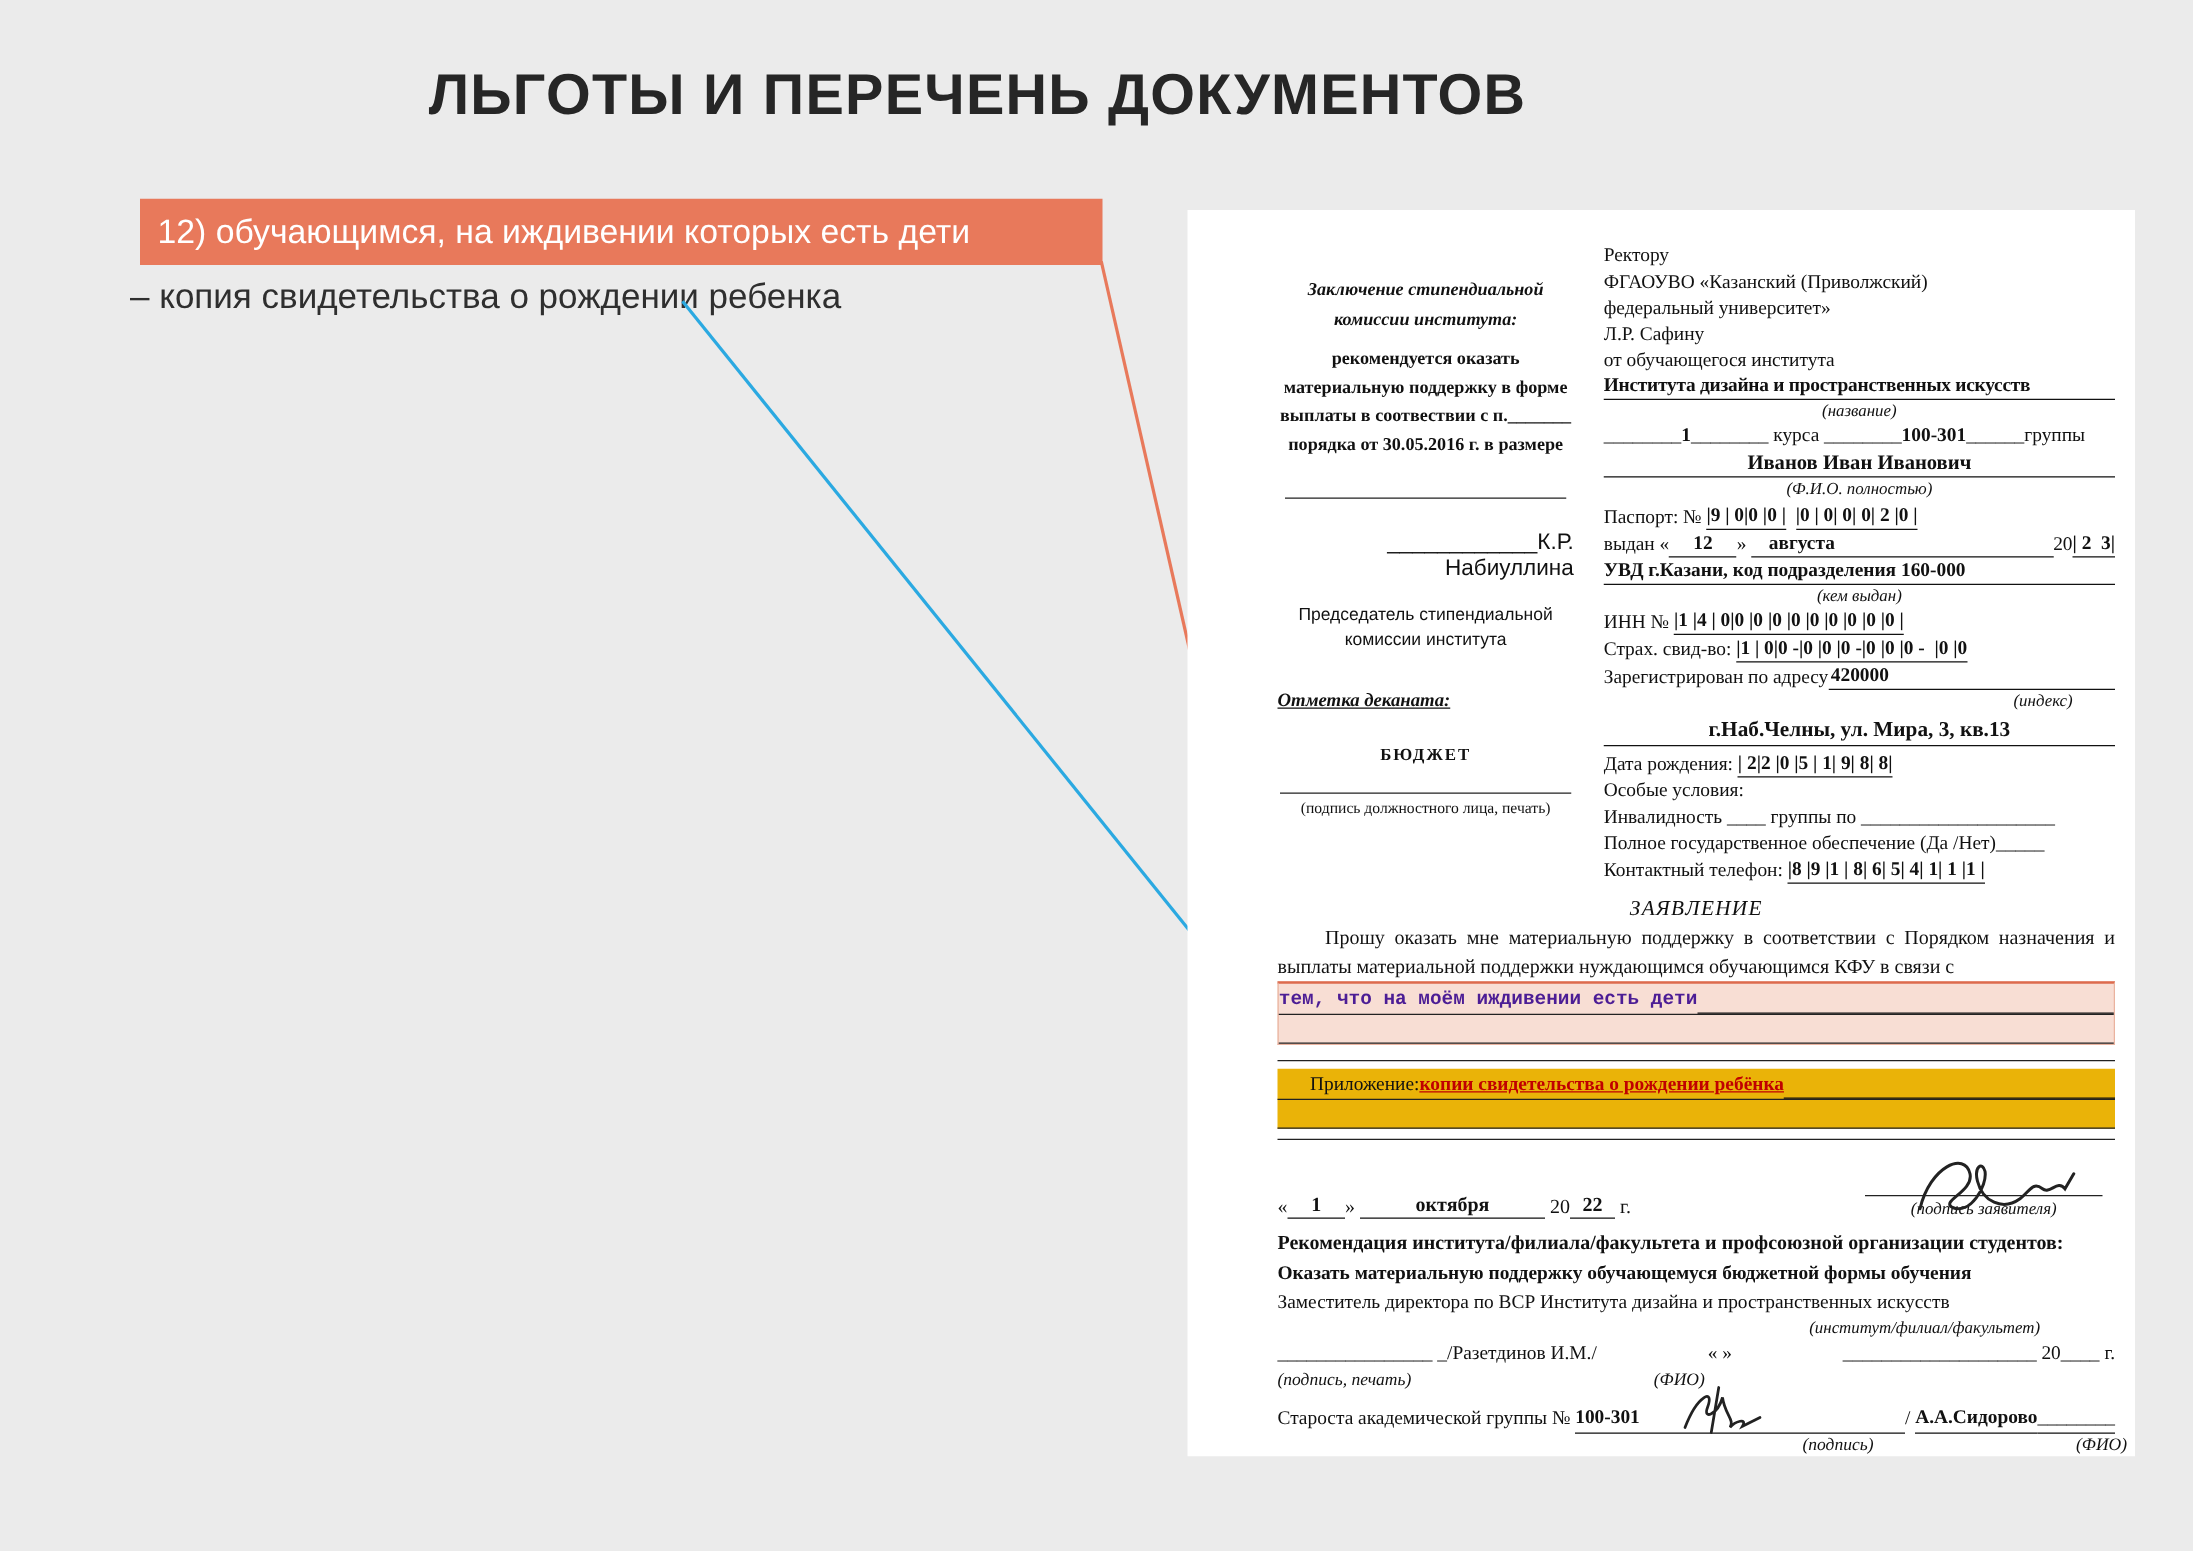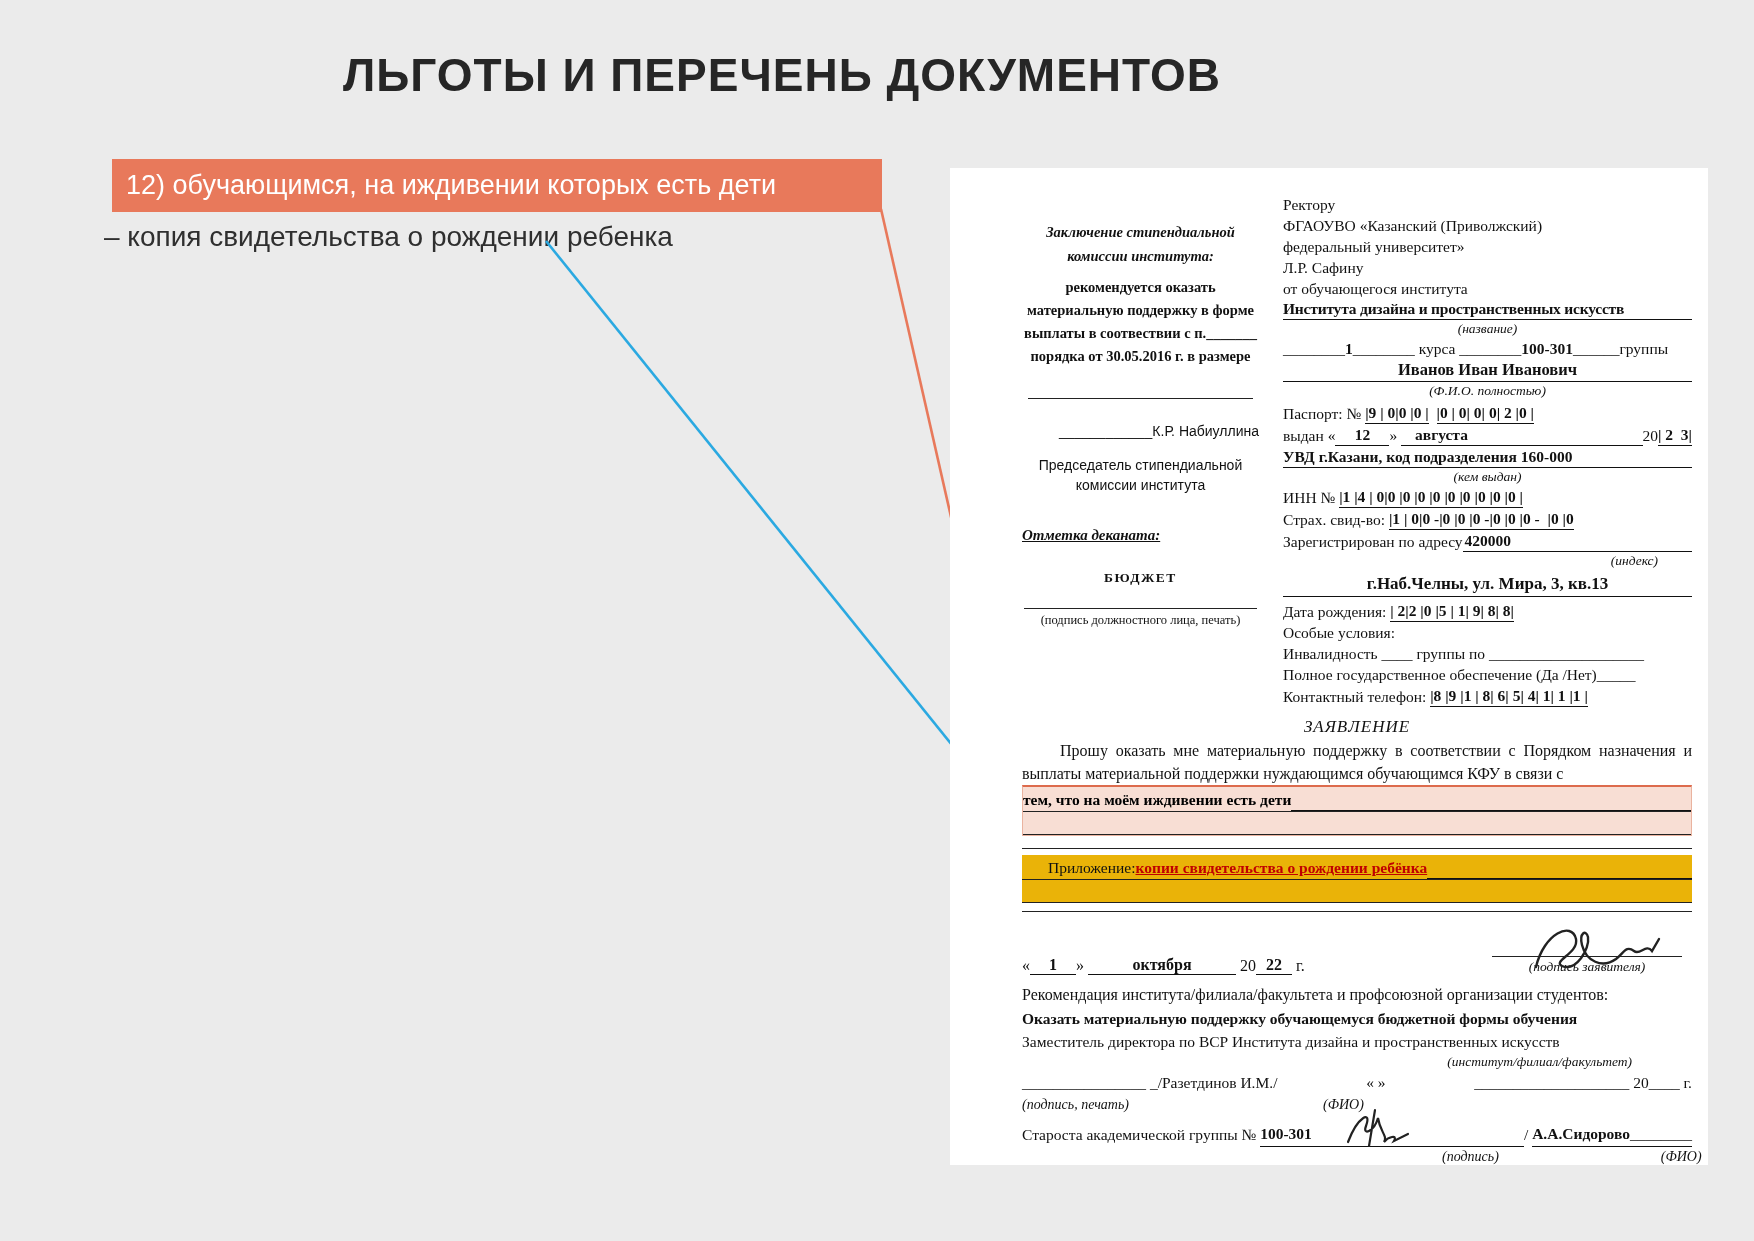--- a/index.html
+++ b/index.html
@@ -18,21 +18,21 @@
   .card{position:absolute;left:950px;top:168px;width:758px;height:997px;background:#ffffff;
     box-sizing:border-box;padding:26px 16px 14px 72px;font-size:15.5px;overflow:hidden;}
 
   .topsec{display:flex;}
   .lcol{width:237px;flex:none;padding-top:26px;font-size:14.5px;}
   .rcol{flex:1;padding-left:24px;line-height:20px;}
 
   .lc-h{font-weight:bold;font-style:italic;text-align:center;line-height:24px;}
   .lc-body{font-weight:bold;text-align:center;line-height:23px;margin-top:8px;}
   .lc-rule{border-bottom:1px solid #222;height:30px;margin:0 6px;}
-  .lc-name{font-family:"Liberation Sans",sans-serif;font-size:14px;text-align:right;margin-top:24px;}
+  .lc-name{font-family:"Liberation Sans",sans-serif;font-size:18px;text-align:right;margin-top:24px;}
   .lc-role{font-family:"Liberation Sans",sans-serif;font-size:14px;text-align:center;margin-top:16px;line-height:20px;}
   .lc-dean{font-weight:bold;font-style:italic;text-decoration:underline;margin-top:32px;font-size:15px;}
   .lc-budget{font-weight:bold;text-align:center;margin-top:26px;font-size:13.5px;letter-spacing:1.5px;}
   .lc-rule2{border-bottom:1px solid #222;height:22px;margin:0 2px;}
   .lc-cap{font-size:12.5px;text-align:center;margin-top:4px;}
 
   .addr-line{line-height:21px;}
   .inst{font-weight:bold;border-bottom:1px solid #111;letter-spacing:-0.2px;white-space:nowrap;}
   .cap{font-style:italic;text-align:center;font-size:13.5px;line-height:18px;}
   .cap-right{text-align:right;padding-right:34px;}
@@ -45,33 +45,33 @@
   .uline-block{border-bottom:1px solid #111;}
   .issuer{font-weight:bold;border-bottom:1px solid #111;line-height:21px;}
   .addr-big{font-weight:bold;border-bottom:1px solid #111;text-align:center;font-size:17px;line-height:24px;margin-top:2px;}
 
   .st-title{font-style:italic;text-align:center;font-size:17px;letter-spacing:1px;margin-top:10px;}
   .st-body{text-align:justify;text-indent:38px;font-size:16px;line-height:23px;margin-top:2px;}
   .hl-pink{background:#F8DED4;border:1px solid #EAB39F;border-top:2px solid #DD6B4D;}
   .hl-blue{background:#eab308;margin-top:4px;}
   .hl-row{display:flex;align-items:flex-end;border-bottom:1px solid #222;line-height:23px;height:24px;}
   .hl-row-empty{border-bottom:1px solid #222;height:22px;}
-  .red-b{color:#000000;font-weight:bold;white-space:nowrap;}
+  .red-b{color:#4c1d95;font-weight:bold;white-space:nowrap;font-family:Liberation Mono, monospace;}
   .red-b-u{color:#C00000;font-weight:bold;text-decoration:underline;white-space:nowrap;}
   .gap-rule{border-bottom:1px solid #222;height:12px;margin-bottom:6px;}
   .gap-rule2{border-bottom:1px solid #222;height:8px;}
 
   .date-row{display:flex;justify-content:space-between;align-items:flex-end;margin-top:18px;}
   .date-left{display:flex;align-items:flex-end;font-size:16px;white-space:nowrap;}
   .sig-block{width:190px;margin-right:10px;position:relative;}
   .sig-line{border-bottom:1px solid #222;height:26px;}
   .sig-svg{position:absolute;right:20px;bottom:2px;}
   .sig-cap{font-style:italic;font-size:13.5px;text-align:center;margin-top:2px;}
 
-  .rec-h{font-weight:normal;text-align:justify;font-size:16px;line-height:24px;margin-top:8px;}
+  .rec-h{font-weight:bold;text-align:justify;font-size:16px;line-height:24px;margin-top:8px;}
   .rec-line{font-size:15.5px;line-height:23px;}
   .rec-b{font-weight:bold;}
   .sign-row{display:flex;justify-content:space-between;white-space:nowrap;font-size:15.5px;line-height:24px;}
   .cap-row{display:flex;font-style:italic;font-size:14px;line-height:19px;gap:44px;}
   .star-row{display:flex;align-items:flex-end;white-space:nowrap;font-size:15.5px;line-height:24px;margin-top:8px;}
   .star-mid{flex:1;border-bottom:1px solid #111;position:relative;height:24px;}
   .star-sig{position:absolute;left:30px;bottom:-2px;}
 </style>
 </head>
 <body>

